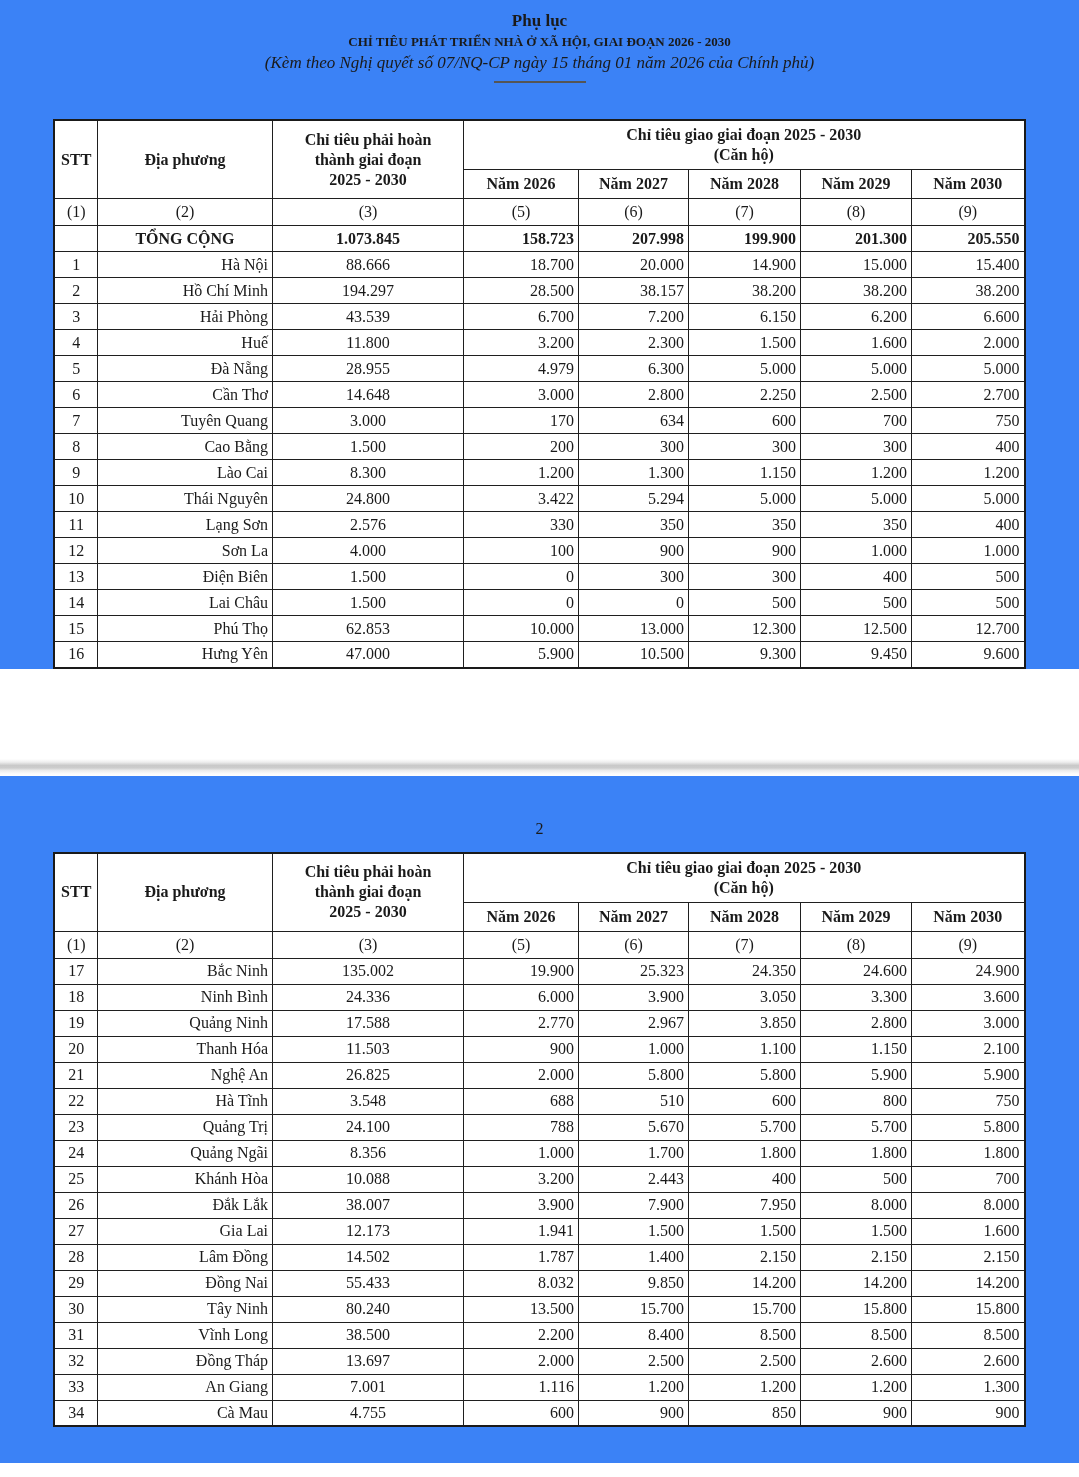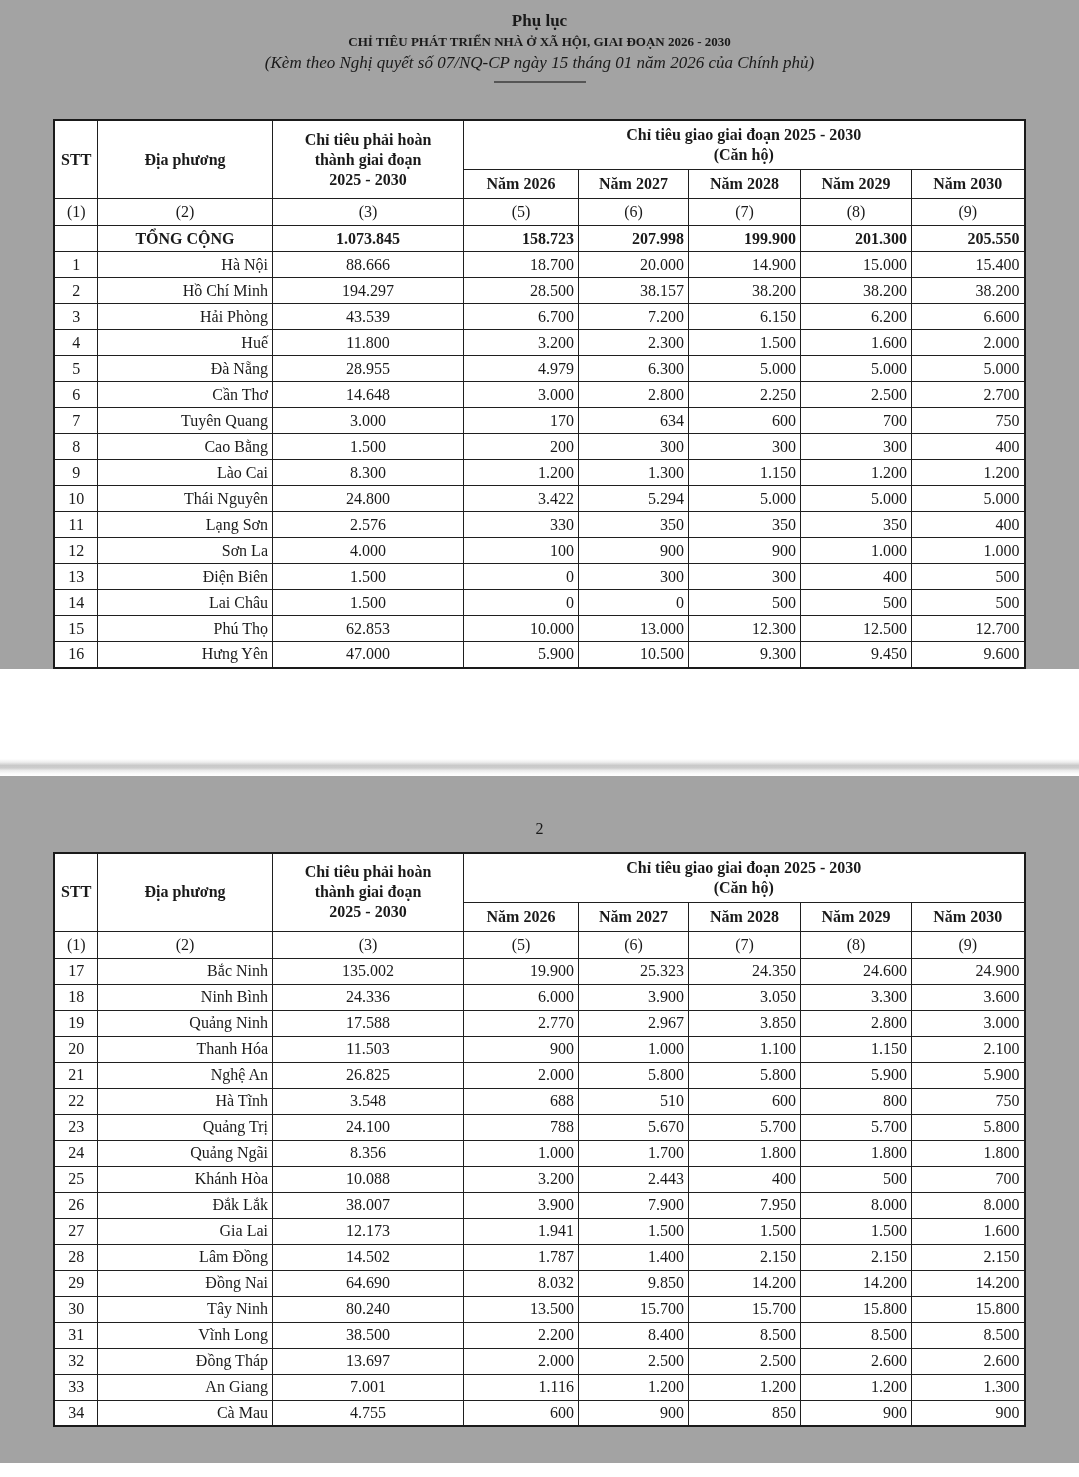--- a/index.html
+++ b/index.html
@@ -2,21 +2,21 @@
 <html><head>
 <meta charset="utf-8">
 <style>
   html, body { margin:0; padding:0; background:#ffffff; }
   body {
     width:1079px;
     font-family:"Liberation Serif", serif;
     color:#1a1a1a;
     -webkit-font-smoothing:antialiased;
   }
-  .page { background:#a3a3a3; }
+  .page { background:#3b82f6; }
   .page1 { padding-top:10px; }
   .doc-head { text-align:center; line-height:1.28; }
   .appendix-label { font-weight:bold; font-size:17px; }
   .doc-title { font-weight:bold; font-size:13px; margin-top:2px; }
   .doc-subtitle { font-style:italic; font-size:17px; margin-top:2px; }
   .head-rule { width:92px; height:0; border-top:2px solid #555; margin:7px auto 0 auto; }
 
   table.target-table {
     border-collapse:collapse;
     table-layout:fixed;
@@ -451,21 +451,21 @@
           <td class="c">14.502</td>
           <td class="r">1.787</td>
           <td class="r">1.400</td>
           <td class="r">2.150</td>
           <td class="r">2.150</td>
           <td class="r">2.150</td>
         </tr>
         <tr>
           <td class="c">29</td>
           <td class="l">Đồng Nai</td>
-          <td class="c">64.690</td>
+          <td class="c">55.433</td>
           <td class="r">8.032</td>
           <td class="r">9.850</td>
           <td class="r">14.200</td>
           <td class="r">14.200</td>
           <td class="r">14.200</td>
         </tr>
         <tr>
           <td class="c">30</td>
           <td class="l">Tây Ninh</td>
           <td class="c">80.240</td>

